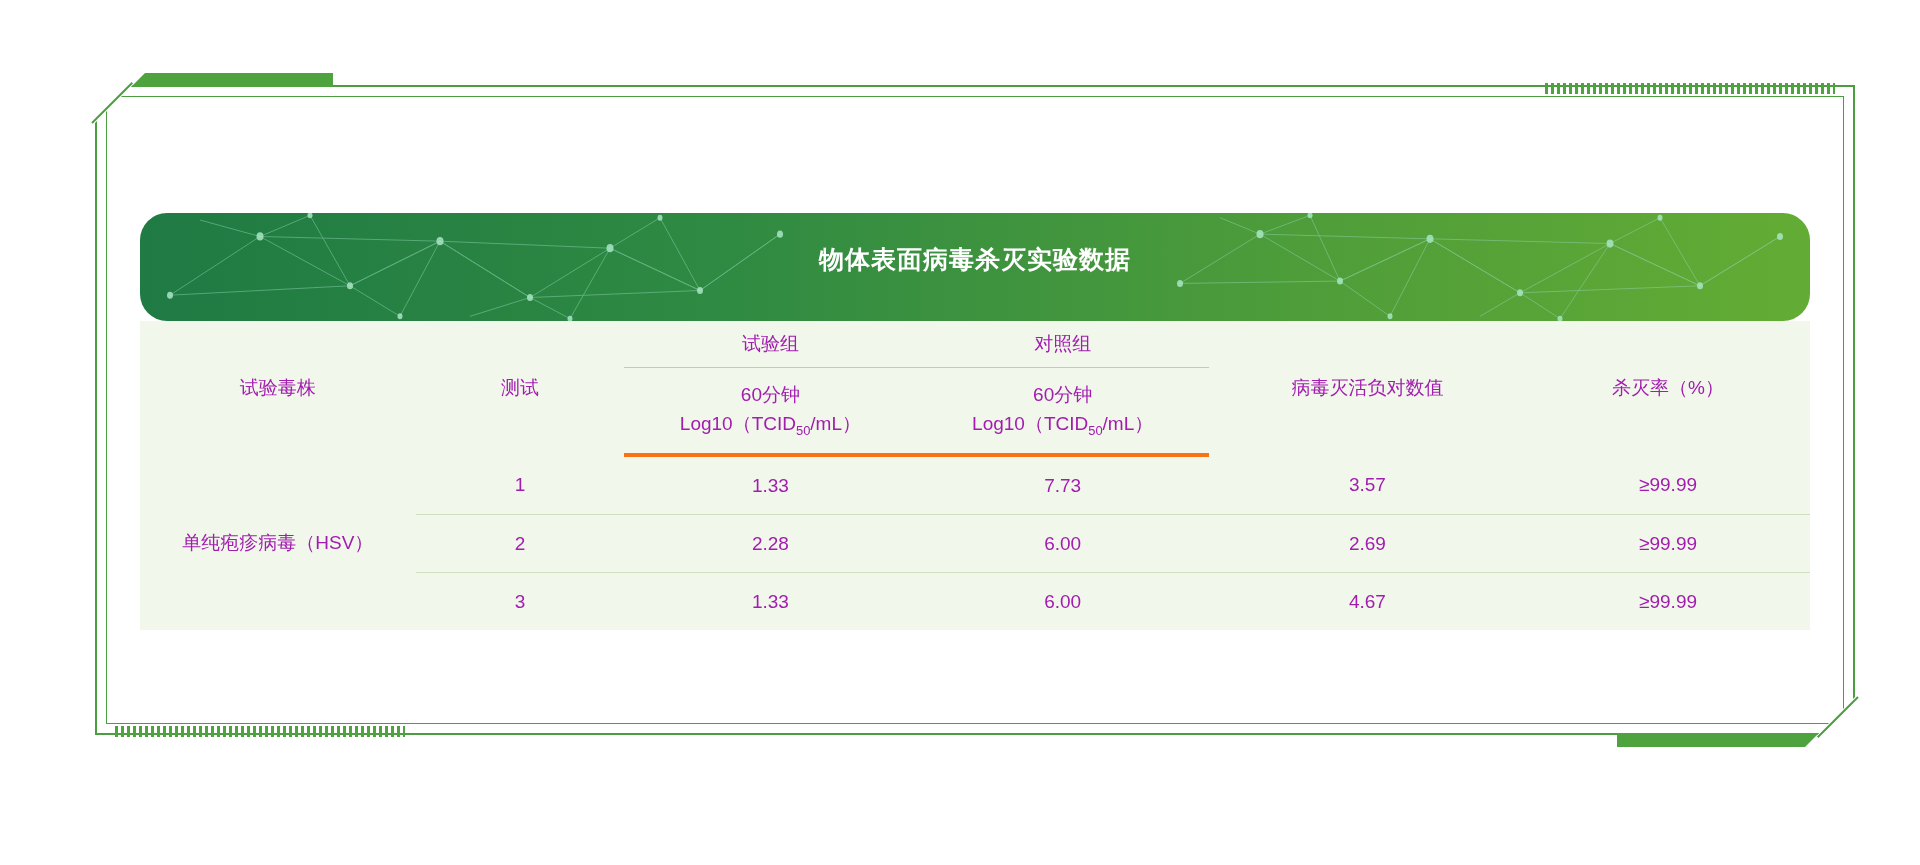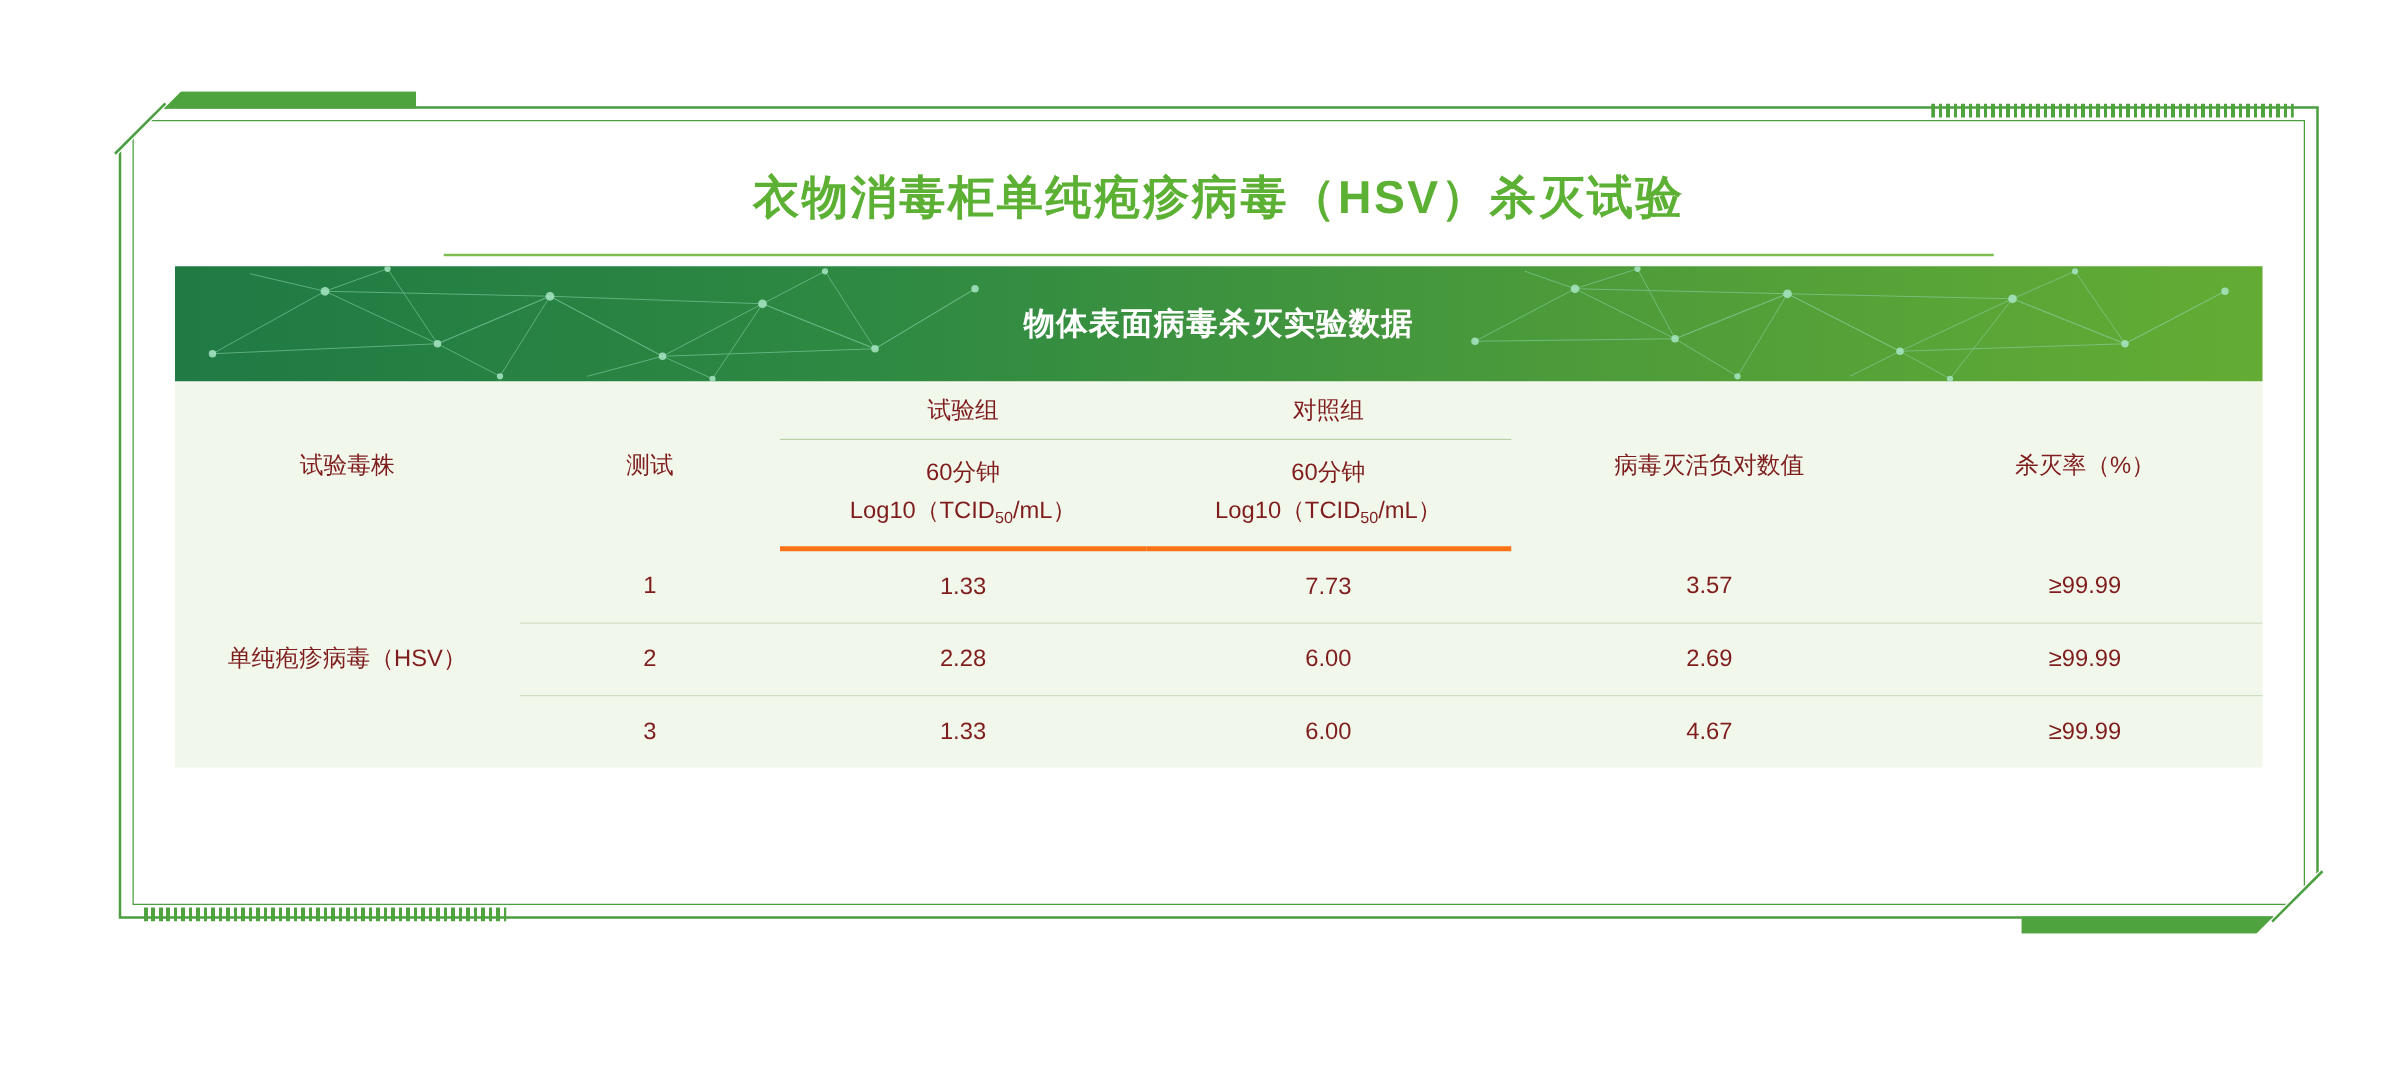--- a/index.html
+++ b/index.html
@@ -128,23 +128,24 @@
 
   
   .table-area {
     position: absolute;
     left: 45px;
     top: 128px;
     width: 1670px;
   }
   .tbl-header {
     position: relative;
-    height: 92px;
+    height: 108px;
     background: linear-gradient(to right, #1f7a44 0%, #2f8a42 35%, #4f9d3a 70%, #63ac34 100%);
     overflow: hidden;
+    border-radius: 27px;
   }
   .tbl-header svg {
     position: absolute;
     left: 0; top: 0;
     width: 100%; height: 100%;
   }
   .tbl-header-text {
     position: relative;
     z-index: 2;
     color: #ffffff;
@@ -162,21 +163,21 @@
   table {
     width: 100%;
     border-collapse: collapse;
     color: #3a3a3a;
   }
   td, th {
     font-weight: normal;
     text-align: center;
     vertical-align: middle;
     font-size: 19px;
-    color: #7f1d1d;
+    color: #a21caf;
   }
   .grp-head {
     height: 46px;
     font-size: 19px;
   }
   .grp-head .grp-cell {
     border-bottom: 1px solid #b9d3a6;
   }
   .sub-head {
     height: 88px;
@@ -215,24 +216,20 @@
   <div class="cut-tl-line"></div>
   <div class="cut-br"></div>
   <div class="cut-br-line"></div>
 
   <div class="tab-tl"></div>
   <div class="tab-br"></div>
 
   <div class="ticks ticks-tr"></div>
   <div class="ticks ticks-bl"></div>
 
-  <div class="title-block">
-    <div class="doc-title">衣物消毒柜单纯疱疹病毒（HSV）杀灭试验</div>
-    <div class="title-rule"></div>
-  </div>
 
   <div class="table-area">
 
     <div class="tbl-header">
       <svg viewBox="0 0 1670 92" preserveAspectRatio="none">
         <g stroke="#8fd6b0" stroke-width="0.8" fill="none" opacity="0.55">
           <path d="M30 70 L120 20 L210 62 L300 24 L390 72 L470 30 L560 66 L640 18"></path>
           <path d="M30 70 L210 62 L300 24 L470 30 L560 66"></path>
           <path d="M120 20 L300 24 L390 72 L560 66 L640 18"></path>
           <path d="M60 6 L120 20 L170 2 L210 62 L260 88 L300 24"></path>

